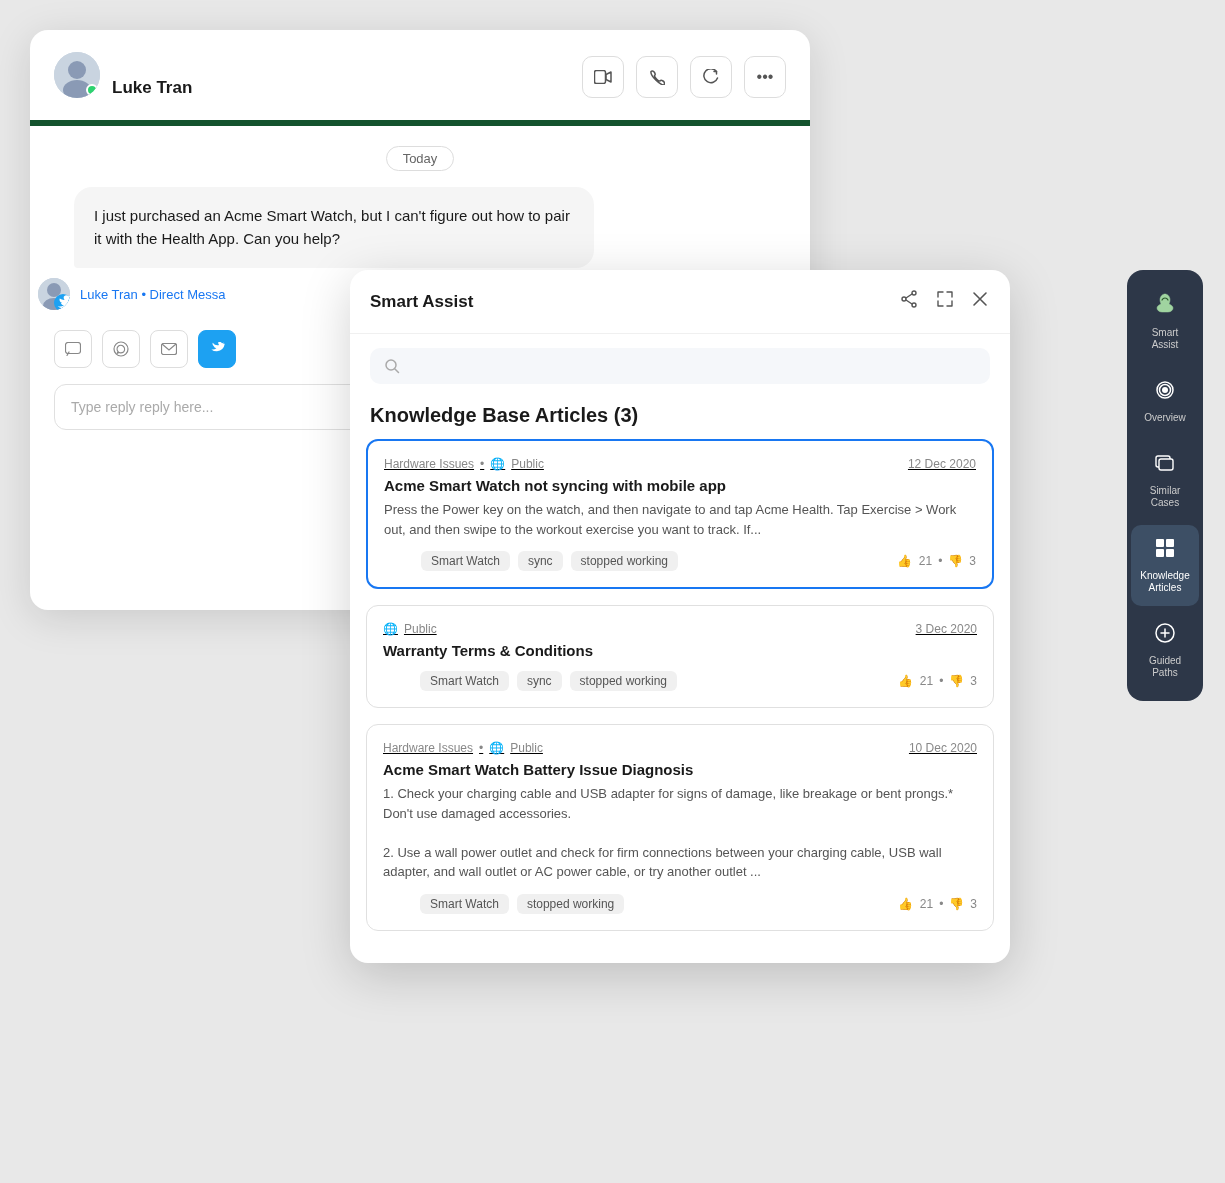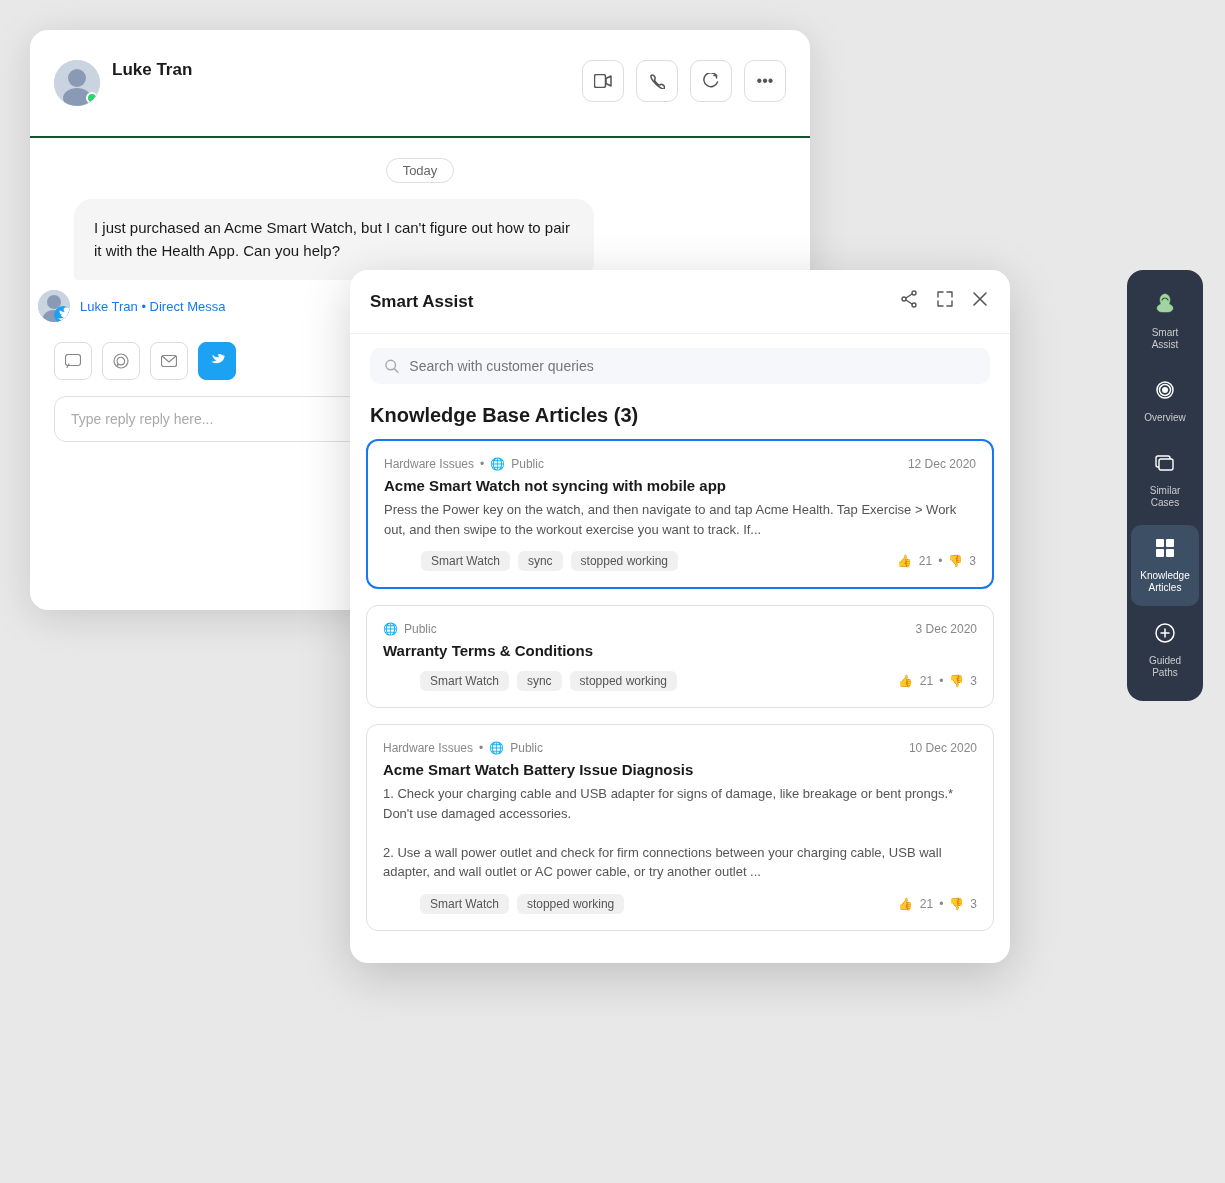--- a/index.html
+++ b/index.html
@@ -20,23 +20,23 @@
       width: 780px;
       height: 580px;
       background: #fff;
       border-radius: 18px;
       box-shadow: 0 8px 40px rgba(0,0,0,0.13);
       overflow: hidden;
     }
 
     .chat-header {
       display: flex;
-      align-items: flex-start;
-      padding: 30px 24px;
-      border-bottom: 2px solid #14532d;
+      align-items: flex-end;
+      padding: 22px 24px;
+      border-bottom: 6px solid #14532d;
     }
     .chat-avatar {
       width: 46px;
       height: 46px;
       border-radius: 50%;
       background: #c9d4e0;
       position: relative;
       overflow: hidden;
       margin-right: 12px;
       flex-shrink: 0;
@@ -258,20 +258,21 @@
     .article-card.selected {
       border-color: #1877f2;
       border-width: 2px;
     }
 
     .article-meta {
       display: flex;
       justify-content: space-between;
       align-items: center;
       margin-bottom: 6px;
+      text-decoration: underline;
     }
     .article-meta-left {
       font-size: 12px;
       color: #888;
       display: flex;
       align-items: center;
       gap: 6px;
     }
     .article-meta-date {
       font-size: 12px;
@@ -477,21 +478,20 @@
         </svg>
       </button>
     </div>
   </div>
 
   <div class="sa-search">
     <svg width="16" height="16" viewBox="0 0 16 16" fill="none" xmlns="http://www.w3.org/2000/svg">
       <circle cx="7" cy="7" r="5" stroke="#aaa" stroke-width="1.5"></circle>
       <path d="M11 11L14.5 14.5" stroke="#aaa" stroke-width="1.5" stroke-linecap="round"></path>
     </svg>
-    <input class="sa-search-input" type="text" placeholder="Search with customer queries" style="">
   </div>
 
   <div class="sa-section-title">Knowledge Base Articles (3)</div>
 
   <div class="sa-content">
 
     <div class="article-card selected">
       <div class="article-meta">
         <div class="article-meta-left">
           <span>Hardware Issues</span>

